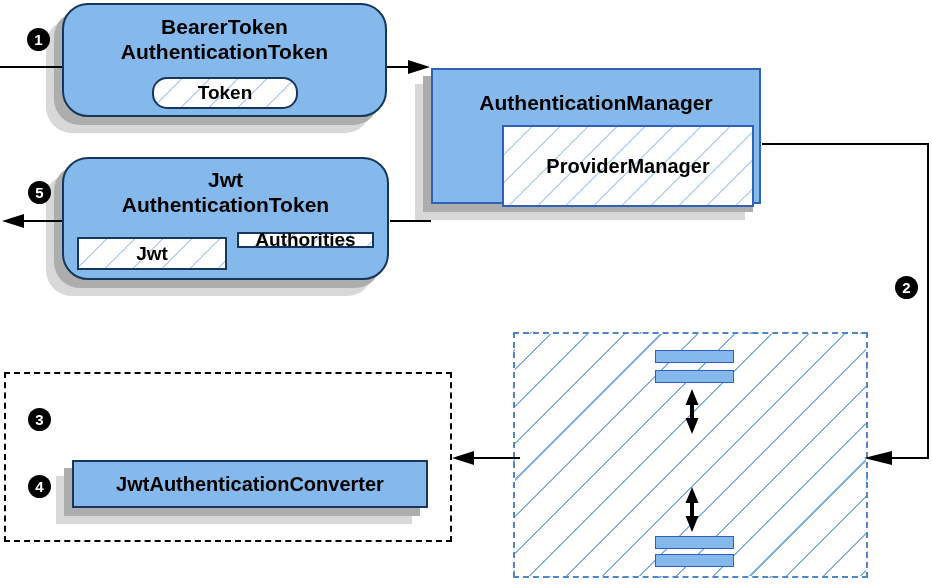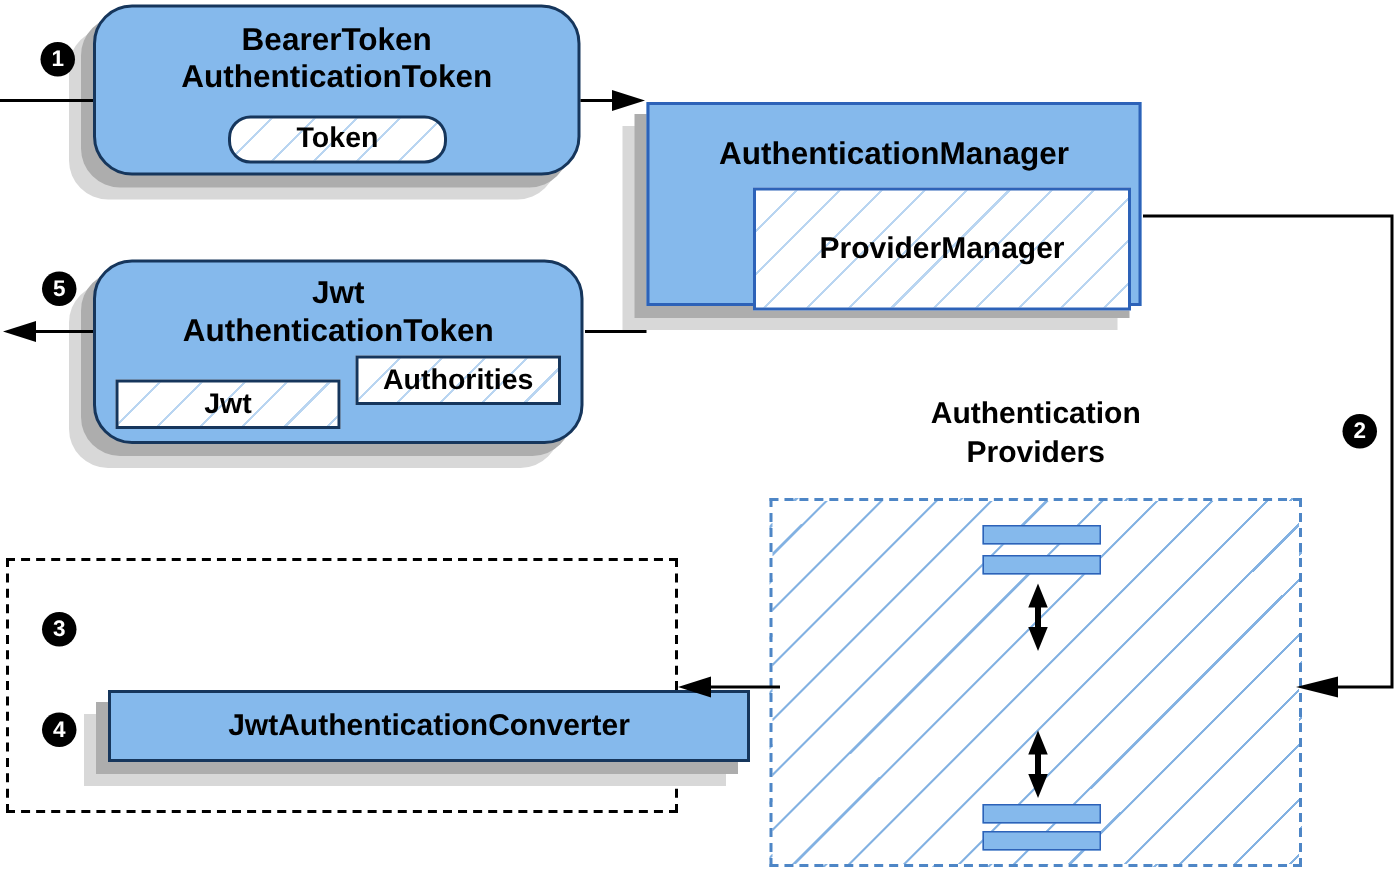--- a/index.html
+++ b/index.html
@@ -45,24 +45,24 @@
   #node-bearer{left:62px;top:3px;width:325px;height:114px;}
   #node-bearer .title{margin-top:9px;}
   #node-bearer .field{left:88px;top:72px;width:146px;height:32px;border-radius:15px;}
 
   
   #node-am{left:431px;top:68px;width:330px;height:136px;}
   #node-am .title{margin-top:20px;}
   #node-am .field{left:37px;top:55px;width:252px;height:82px;border-color:var(--border-blue);font-size:20px;margin-left:32px;}
 
   
-  #node-jwt{left:62px;top:157px;width:327px;height:123px;margin-top:16px;}
+  #node-jwt{left:62px;top:157px;width:327px;height:123px;}
   #node-jwt .title{margin-top:8px;}
   #field-jwt{left:13px;top:78px;width:150px;height:33px;}
-  #field-authorities{left:173px;top:62px;width:137px;height:33px;}
+  #field-authorities{left:173px;top:73px;width:137px;height:16px;}
 
   
   #providers-label{position:absolute;left:513px;top:263px;width:355px;text-align:center;
     font-size:20px;line-height:26px;z-index:2;}
   #providers-box{
     position:absolute;left:513px;top:332px;width:355px;height:246px;box-sizing:border-box;
     border:2px dashed var(--dashed-blue);
     background-color:#fff;
     background-image:repeating-linear-gradient(135deg,transparent 0 24.5px,var(--hatch-big) 24.5px 26px);
     z-index:1;
@@ -76,21 +76,21 @@
 
   
   #node-provider{left:528px;top:433px;width:330px;height:49px;
     display:flex;align-items:center;justify-content:center;font-size:20px;}
 
   
   #converter-box{position:absolute;left:4px;top:372px;width:448px;height:170px;
     box-sizing:border-box;border:2px dashed #000;z-index:1;}
   #node-decoder{left:73px;top:393px;width:239px;height:48px;
     display:flex;align-items:center;justify-content:center;font-size:20px;}
-  #node-converter{left:72px;top:460px;width:428px;height:48px;
+  #node-converter{left:72px;top:460px;width:356px;height:48px;
     display:flex;align-items:center;justify-content:center;font-size:20px;}
 
   
   .badge{position:absolute;width:23px;height:23px;border-radius:50%;
     background:var(--badge-bg);color:var(--badge-fg);
     display:flex;align-items:center;justify-content:center;
     font-size:15px;z-index:4;}
   #badge-1{left:27px;top:28px;}
   #badge-5{left:28px;top:181px;}
   #badge-2{left:895px;top:276px;}
@@ -152,24 +152,20 @@
 
   <div class="node rounded shadowed" id="node-jwt">
     <div class="title">
       <div>Jwt</div>
       <div>AuthenticationToken</div>
     </div>
     <div class="field hatch" id="field-jwt">Jwt</div>
     <div class="field hatch" id="field-authorities">Authorities</div>
   </div>
 
-  <div id="providers-label">
-    <div>Authentication</div>
-    <div>Providers</div>
-  </div>
 
   <div id="providers-box">
     <div class="bar" id="bar-t1"></div>
     <div class="bar" id="bar-t2"></div>
     <div class="bar" id="bar-b1"></div>
     <div class="bar" id="bar-b2"></div>
   </div>
 
 
   <div id="converter-box"></div>

